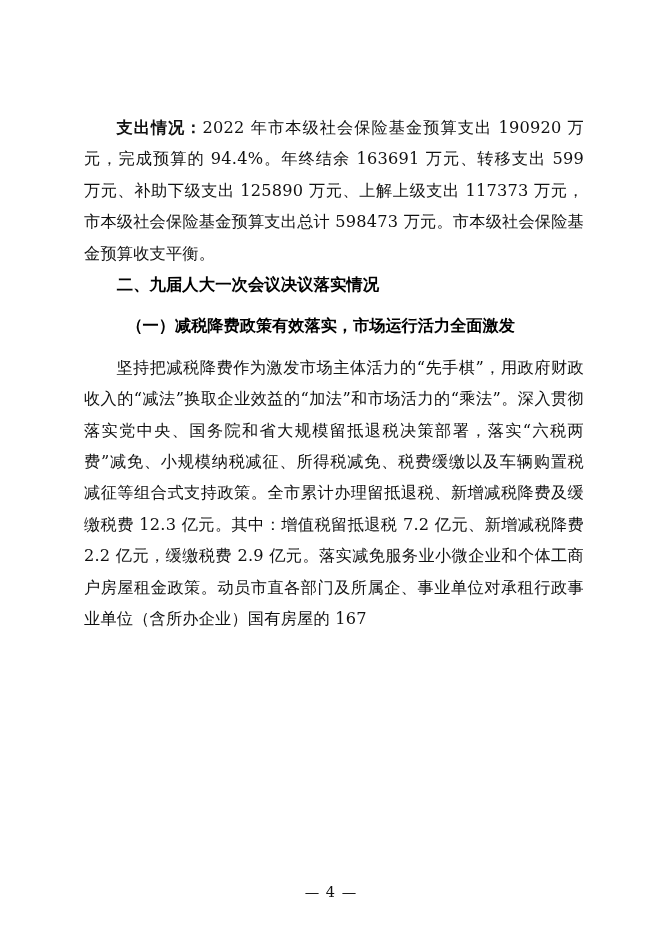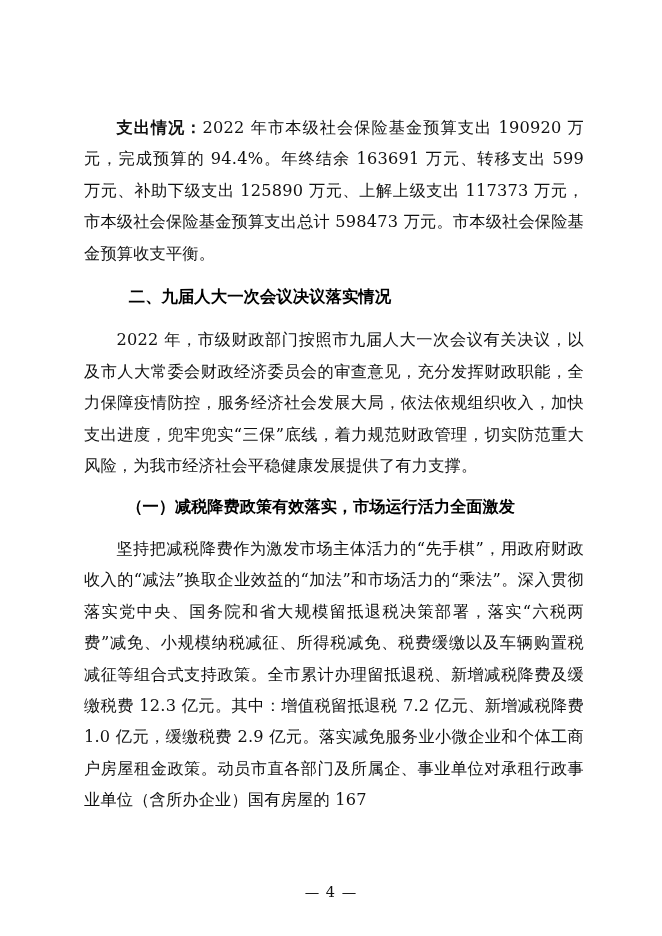--- a/index.html
+++ b/index.html
@@ -37,21 +37,21 @@
     letter-spacing: 0.2px;
     color: #111111;
   }
   p.para.indent {
     text-indent: 2em;
   }
   .bold {
     font-weight: bold;
   }
   h2.heading {
-    margin: 12px;
+    margin: 0;
     font-size: 16.4px;
     line-height: 31.4px;
     font-weight: bold;
     text-indent: 2em;
     color: #000;
   }
   h3.subheading {
     margin: 10px;
     font-size: 16.2px;
     line-height: 31.4px;
@@ -74,22 +74,21 @@
 </head>
 <body>
 
 <div class="page">
   <div class="content">
 
     <p class="para indent"><span class="bold">支出情况：</span><span>2022 年市本级社会保险基金预算支出 190920 万元，完成预算的 94.4%。年终结余 163691 万元、转移支出 599 万元、补助下级支出 125890 万元、上解上级支出 117373 万元，市本级社会保险基金预算支出总计 598473 万元。市本级社会保险基金预算收支平衡。</span></p>
 
     <h2 class="heading">二、九届人大一次会议决议落实情况</h2>
 
-    <p class="para indent">2022 年，市级财政部门按照市九届人大一次会议有关决议，以及市人大常委会财政经济委员会的审查意见，充分发挥财政职能，全力保障疫情防控，服务经济社会发展大局，依法依规组织收入，加快支出进度，兜牢兜实“三保”底线，着力规范财政管理，切实防范重大风险，为我市经济社会平稳健康发展提供了有力支撑。</p>
 
     <h3 class="subheading">（一）减税降费政策有效落实，市场运行活力全面激发</h3>
 
-    <p class="para indent">坚持把减税降费作为激发市场主体活力的“先手棋”，用政府财政收入的“减法”换取企业效益的“加法”和市场活力的“乘法”。深入贯彻落实党中央、国务院和省大规模留抵退税决策部署，落实“六税两费”减免、小规模纳税减征、所得税减免、税费缓缴以及车辆购置税减征等组合式支持政策。全市累计办理留抵退税、新增减税降费及缓缴税费 12.3 亿元。其中：增值税留抵退税 7.2 亿元、新增减税降费 1.0 亿元，缓缴税费 2.9 亿元。落实减免服务业小微企业和个体工商户房屋租金政策。动员市直各部门及所属企、事业单位对承租行政事业单位（含所办企业）国有房屋的 167</p>
+    <p class="para indent">坚持把减税降费作为激发市场主体活力的“先手棋”，用政府财政收入的“减法”换取企业效益的“加法”和市场活力的“乘法”。深入贯彻落实党中央、国务院和省大规模留抵退税决策部署，落实“六税两费”减免、小规模纳税减征、所得税减免、税费缓缴以及车辆购置税减征等组合式支持政策。全市累计办理留抵退税、新增减税降费及缓缴税费 12.3 亿元。其中：增值税留抵退税 7.2 亿元、新增减税降费 2.2 亿元，缓缴税费 2.9 亿元。落实减免服务业小微企业和个体工商户房屋租金政策。动员市直各部门及所属企、事业单位对承租行政事业单位（含所办企业）国有房屋的 167</p>
 
   </div>
 
   <div class="footer">— 4 —</div>
 </div>
 
 </body></html>

